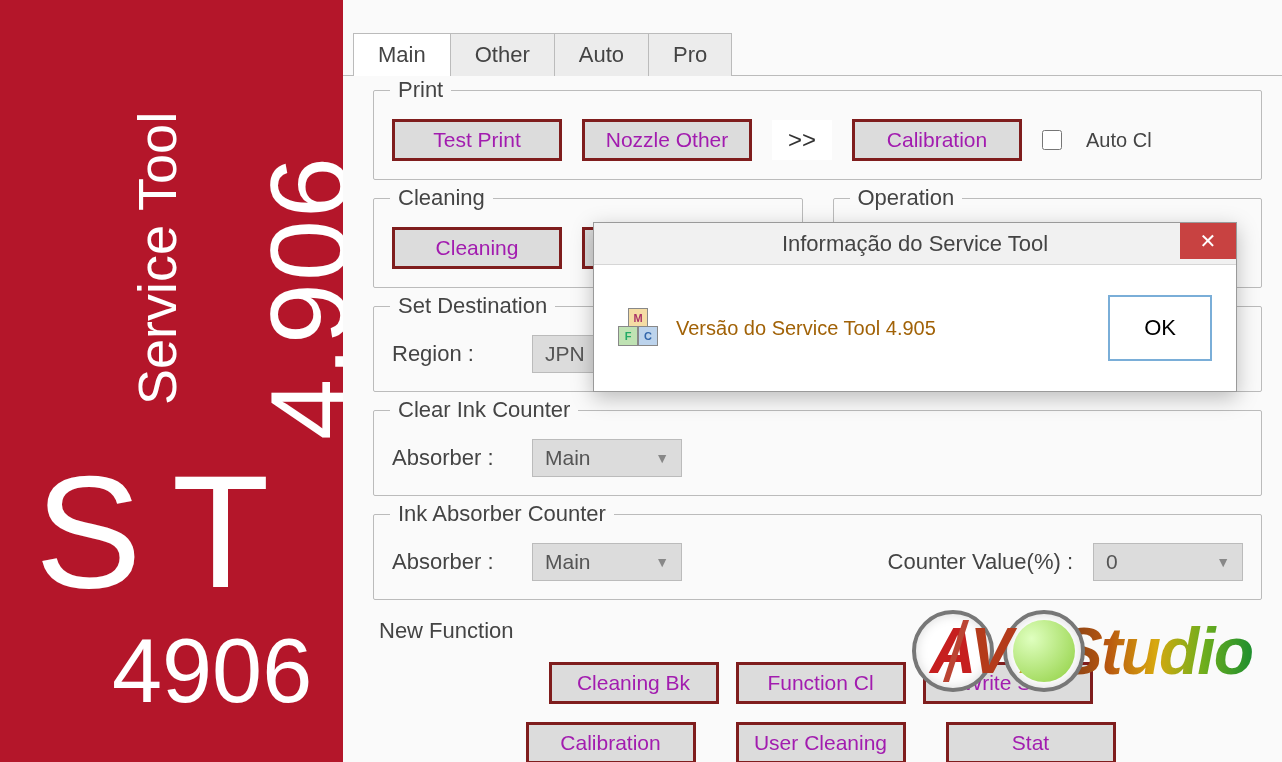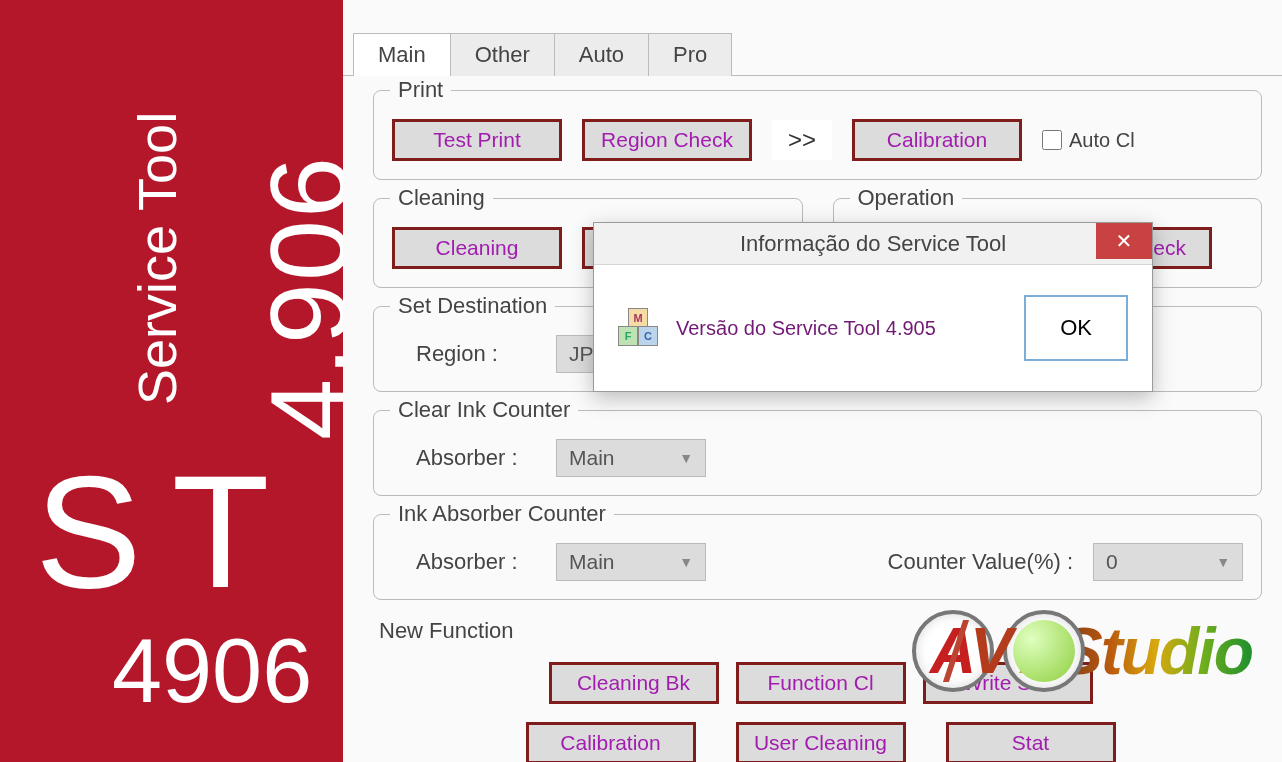--- a/index.html
+++ b/index.html
@@ -42,21 +42,21 @@
   .page {
     border-top: 1px solid #bbb;
     margin-top: -1px;
     padding: 14px 20px 0 30px;
     font-size: 20px;
     color: #444;
   }
 
   .group {
     border: 1px solid #bbb;
-    border-radius: 8px;
+    border-radius: 2px;
     padding: 28px 18px 18px 18px;
     margin-bottom: 18px;
     position: relative;
   }
   .group > .legend {
     position: absolute;
     top: -14px;
     left: 16px;
     background: #fafafa;
     padding: 0 8px;
@@ -71,44 +71,44 @@
     background: #dcdcdc;
     border: 3px solid #7f1d1d;
     color: #a21caf;
     font-size: 21px;
     padding: 6px 0;
     text-align: center;
     min-width: 170px;
   }
   .btn.narrow { min-width: 60px; background: #fff; border: none; color: #333; font-size: 24px; }
 
-  .chk { display: inline-flex; align-items: center; gap: 7px; }
+  .chk { display: inline-flex; align-items: center; gap: 24px; }
   .chk input { width: 20px; height: 20px; }
 
-  .lbl { font-size: 22px; min-width: 120px; margin-left: 24px; }
+  .lbl { font-size: 22px; min-width: 120px; }
 
   .select {
     background: #dcdcdc;
     border: 1px solid #bbb;
     padding: 6px 12px;
     min-width: 150px;
     display: inline-flex;
     align-items: center;
     justify-content: space-between;
     font-size: 21px;
     color: #555;
   }
   .select .arrow { color: #888; font-size: 14px; margin-left: 10px; }
 
   
   .dialog {
     position: absolute;
     left: 250px;
     top: 222px;
-    width: 560px;
+    width: 644px;
     background: #f1f1f1;
     border: 1px solid #9a9a9a;
     box-shadow: 0 6px 20px rgba(0,0,0,0.25);
     z-index: 50;
   }
   .dialog-title {
     background: #f1f1f1;
     height: 42px;
     display: flex;
     align-items: center;
@@ -137,21 +137,21 @@
     display: flex;
     align-items: center;
     justify-content: space-between;
   }
   .dialog-body .left { display: flex; align-items: center; gap: 18px; }
   .dialog-icon { width: 40px; height: 40px; position: relative; }
   .dialog-icon .blk { position: absolute; width: 20px; height: 20px; border: 1px solid #888; display:flex;align-items:center;justify-content:center;font-size:11px;font-weight:bold;}
   .dialog-icon .b1 { top:0; left:10px; background:#f5dca4; color:#a36; }
   .dialog-icon .b2 { top:18px; left:0; background:#bfe2b3; color:#2a6; }
   .dialog-icon .b3 { top:18px; left:20px; background:#bcd3ec; color:#36a; }
-  .dialog-body .msg { font-size: 20px; color: #701a75; }
+  .dialog-body .msg { font-size: 20px; color: #a16207; }
   .dialog-ok {
     border: 2px solid #7aaed8;
     padding: 18px 34px;
     font-size: 22px;
     background: #fff;
   }
 
   
   .brand {
     position: absolute;
@@ -206,21 +206,21 @@
     <div class="tab">Auto</div>
     <div class="tab">Pro</div>
   </div>
 
   <div class="page">
 
     <div class="group">
       <span class="legend">Print</span>
       <div class="row">
         <span class="btn">Test Print</span>
-        <span class="btn">Region Check</span>
+        <span class="btn">Nozzle Other</span>
         <span class="btn narrow">&gt;&gt;</span>
         <span class="btn">Calibration</span>
         <label class="chk">
           <input type="checkbox" style="">
           <span>Auto Cl</span>
         </label>
       </div>
     </div>
 
     <div class="row-split">

